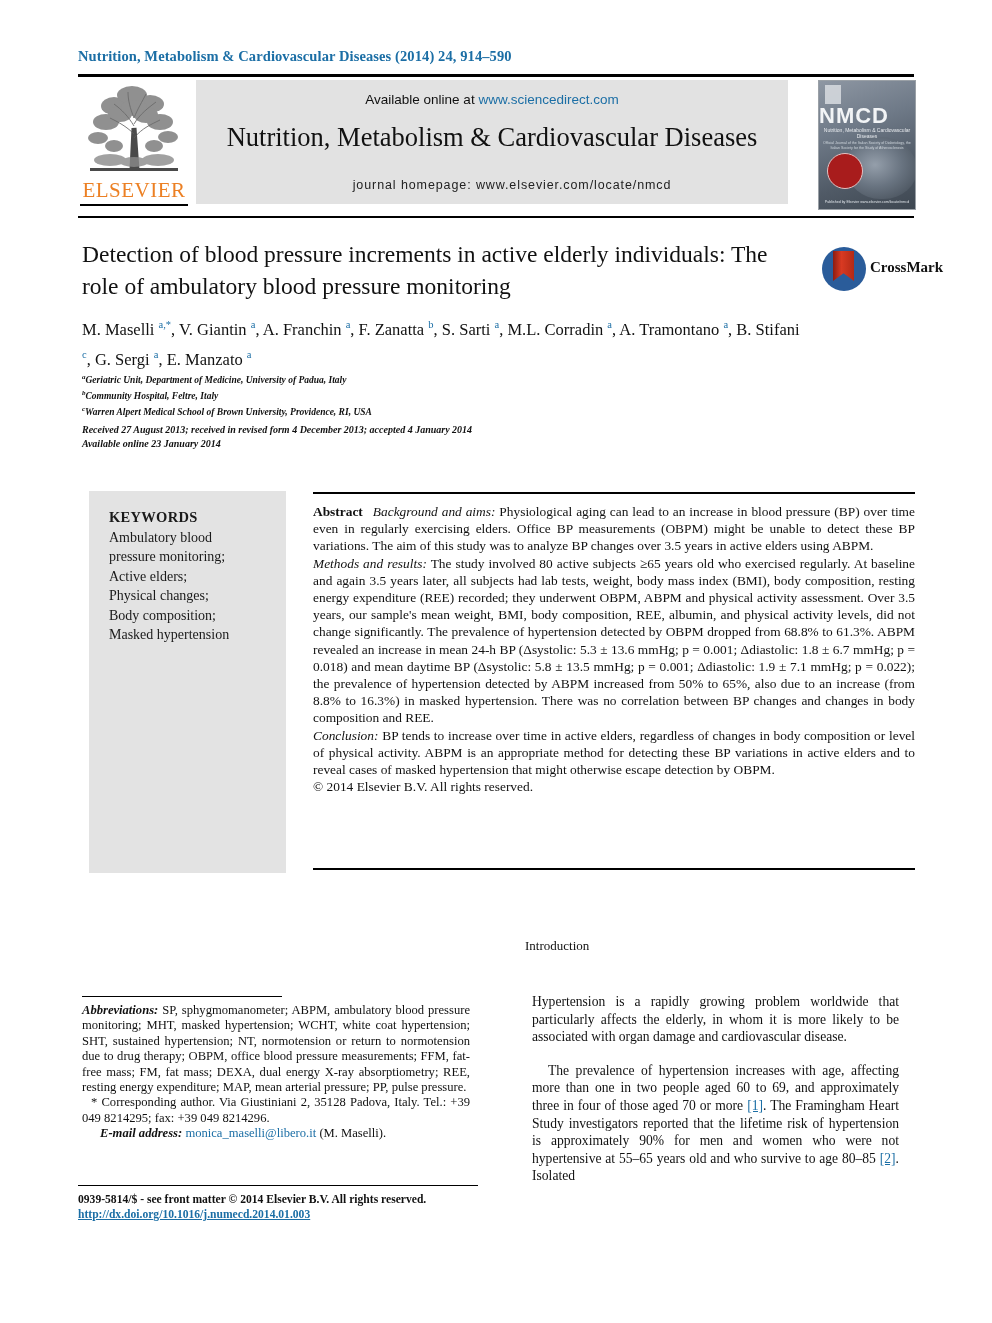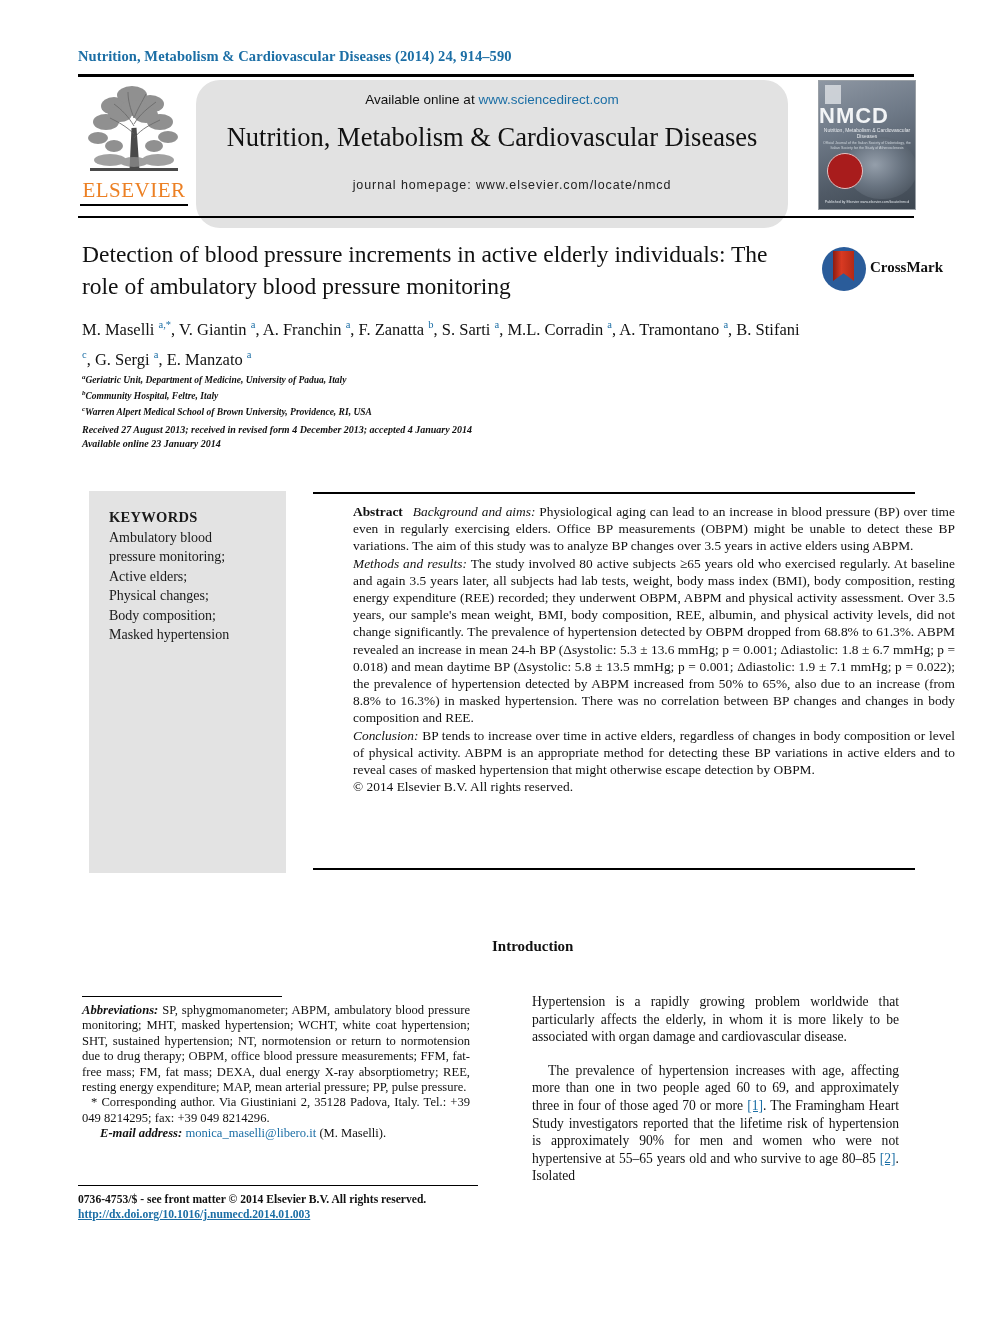--- a/index.html
+++ b/index.html
@@ -69,23 +69,22 @@
   .elsevier-underline {
     position: absolute;
     left: 2px; top: 124px;
     width: 108px; height: 2px;
     background: #000;
   }
 
   .journal-band {
     position: absolute;
     left: 118px; top: 0;
-    width: 592px; height: 148px;
+    width: 592px; height: 124px;
     background: #e2e2e2;
-    border-radius: 24px;
   }
   .avail {
     position: absolute;
     left: 0; top: 12px;
     width: 592px;
     text-align: center;
     font-family: "Liberation Sans", sans-serif;
     font-size: 13.5px;
     color: #111;
   }
@@ -287,21 +286,20 @@
     background: #000;
   }
   .abstract {
     position: absolute;
     left: 313px; top: 503px;
     width: 602px;
     font-size: 13.4px;
     line-height: 17.2px;
     text-align: justify;
     color: #111;
-    margin-left: 40px;
   }
   .abstract p { margin: 0; }
   .abs-head {
     font-weight: bold;
     margin-right: 10px;
   }
   .abs-sec { font-style: italic; }
 
   
   .col-rule {
@@ -321,23 +319,23 @@
   }
   .abbrev p { margin: 0; }
   .abbrev .ital { font-style: italic; font-weight: bold; }
   .corr { text-indent: 9px; }
   .email { text-indent: 18px; }
   .email .ital { font-style: italic; }
   .email a { color: #1b6ea5; text-decoration: none; }
 
   .intro-head {
     position: absolute;
-    left: 492px; top: 938px;
-    font-size: 15px;
-    font-weight: bold;
+    left: 525px; top: 938px;
+    font-size: 13px;
+    font-weight: normal;
     color: #111;
   }
   .intro-body {
     position: absolute;
     left: 516px; top: 977px;
     width: 399px;
     font-size: 13.6px;
     line-height: 17.6px;
     text-align: justify;
     color: #111;
@@ -486,17 +484,17 @@
   </div>
 
   <div class="intro-head">Introduction</div>
   <div class="intro-body">
     <p>Hypertension is a rapidly growing problem worldwide that particularly affects the elderly, in whom it is more likely to be associated with organ damage and cardiovascular disease.</p>
     <p><span>The prevalence of hypertension increases with age, affecting more than one in two people aged 60 to 69, and approximately three in four of those aged 70 or more </span><a class="ref" href="#">[1]</a><span>. The Framingham Heart Study investigators reported that the lifetime risk of hypertension is approximately 90% for men and women who were not hypertensive at 55–65 years old and who survive to age 80–85 </span><a class="ref" href="#">[2]</a><span>. Isolated</span></p>
   </div>
 
   <div class="foot-rule"></div>
   <div class="footer">
-    <div>0736-4753/$ - see front matter © 2014 Elsevier B.V. All rights reserved.</div>
+    <div>0939-5814/$ - see front matter © 2014 Elsevier B.V. All rights reserved.</div>
     <a class="doi" href="#">http://dx.doi.org/10.1016/j.numecd.2014.01.003</a>
   </div>
 
 </div>
 
 </body></html>

